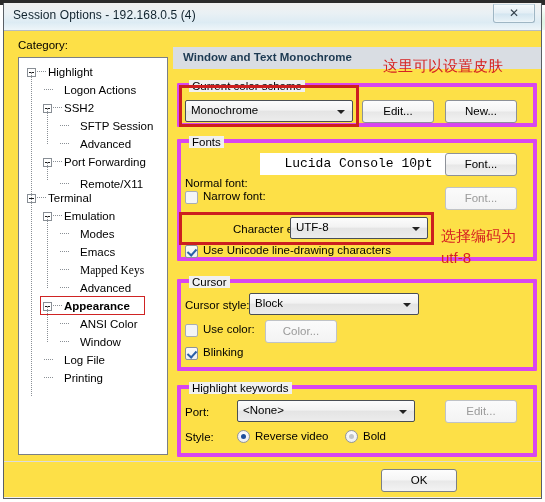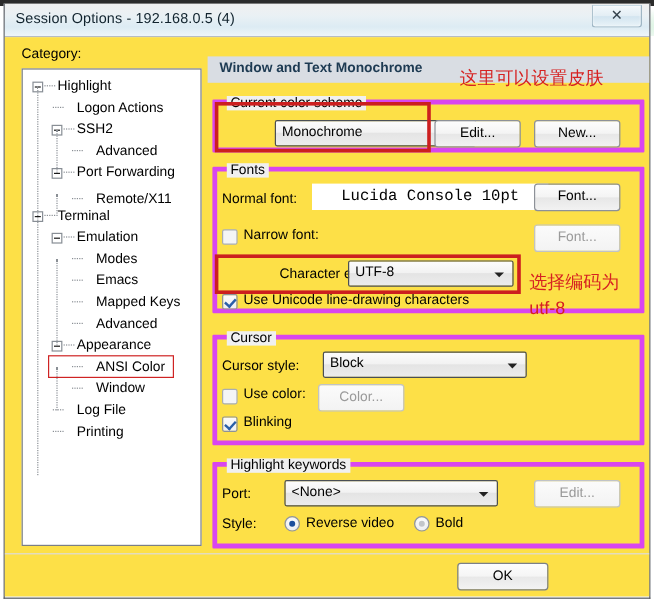--- a/index.html
+++ b/index.html
@@ -383,20 +383,24 @@
               <div class="tdash" style="left: 25px;"></div>
               <div class="tlabel" style="left: 45px;">Logon Actions</div>
             </div>
             <div class="tnode" style="top: 0px;">
               <div class="texp" style="left: 24px;"></div>
               <div class="tdash" style="left: 34px;"></div>
               <div class="tlabel" style="left: 45px;">SSH2</div>
             </div>
             <div class="tnode" style="top: 0px;">
               <div class="tdash" style="left: 41px;"></div>
+              <div class="tlabel" style="left: 61px;">SFTP Session</div>
+            </div>
+            <div class="tnode" style="top: 0px;">
+              <div class="tdash" style="left: 41px;"></div>
               <div class="tlabel" style="left: 61px;">Advanced</div>
             </div>
             <div class="tnode" style="top: 0px;">
               <div class="texp" style="left: 24px;"></div>
               <div class="tdash" style="left: 34px;"></div>
               <div class="tlabel" style="left: 45px;">Port Forwarding</div>
             </div>
             <div class="tnode" style="top: 4px;">
               <div class="tdash" style="left: 41px;"></div>
               <div class="tlabel" style="left: 61px;">Remote/X11</div>
@@ -412,29 +416,29 @@
               <div class="tlabel" style="left: 45px;">Emulation</div>
             </div>
             <div class="tnode" style="top: 0px;">
               <div class="tdash" style="left: 41px;"></div>
               <div class="tlabel" style="left: 61px;">Modes</div>
             </div>
             <div class="tnode" style="top: 0px;">
               <div class="tdash" style="left: 41px;"></div>
               <div class="tlabel" style="left: 61px;">Emacs</div>
             </div>
-            <div class="tnode" style="top: 0px;">
+            <div class="tnode" style="top: 0px; font-family: Liberation Serif, serif;">
               <div class="tdash" style="left: 41px;"></div>
               <div class="tlabel" style="left: 61px;">Mapped Keys</div>
             </div>
             <div class="tnode" style="top: 0px;">
               <div class="tdash" style="left: 41px;"></div>
               <div class="tlabel" style="left: 61px;">Advanced</div>
             </div>
-            <div class="tnode" style="top: 0px;">
+            <div class="tnode" style="top: 0px; font-weight: bold;">
               <div class="texp" style="left: 24px;"></div>
               <div class="tdash" style="left: 34px;"></div>
               <div class="tlabel" style="left: 45px;">Appearance</div>
             </div>
             <div class="tnode" style="top: 0px;">
               <div class="tdash" style="left: 41px;"></div>
               <div class="tlabel" style="left: 61px;">ANSI Color</div>
             </div>
             <div class="tnode" style="top: 0px;">
               <div class="tdash" style="left: 41px;"></div>
@@ -459,33 +463,33 @@
 
       <div class="right-panel">
 
         <div class="panel-header">
           <span>Window and Text Monochrome</span>
         </div>
 
         <div class="group" style="left:4px; top:52px; width:360px; height:44px;">
           <div class="group-title">Current color scheme</div>
         </div>
-        <div class="combo" style="left:12px; top:69px; width:168px;margin-left:44px;">
+        <div class="combo" style="left:12px; top:69px; width:168px;">
           <div class="ctext">Monochrome</div>
           <div class="carrow"></div>
         </div>
         <div class="btn" style="left:189px; top:69px; width:72px;">Edit...</div>
         <div class="btn" style="left:272px; top:69px; width:72px;">New...</div>
         <div class="redbox" style="left:6px; top:54px; width:180px; height:42px;"></div>
         <div class="annot" style="left:194px; top:26px;margin-left:16px;">这里可以设置皮肤</div>
 
         <div class="group" style="left:4px; top:108px; width:360px; height:122px;">
           <div class="group-title">Fonts</div>
         </div>
-        <div class="lbl" style="left:12px; top:129px;">Normal font:</div>
+        <div class="lbl" style="left:12px; top:146px;">Normal font:</div>
         <div class="fontsample" style="left:87px; top:122px; width:197px; height:22px;">Lucida Console 10pt</div>
         <div class="btn" style="left:272px; top:122px; width:72px;">Font...</div>
 
         <div class="chk off" style="left:12px; top:160px;"></div>
         <div class="lbl" style="left:30px; top:159px;">Narrow font:</div>
         <div class="btn disabled" style="left:272px; top:156px; width:72px;">Font...</div>
 
         <div class="lbl" style="left:12px; top:192px;margin-left:48px;">Character encoding:</div>
         <div class="combo" style="left:117px; top:186px; width:138px;">
           <div class="ctext">UTF-8</div>
@@ -495,21 +499,21 @@
         <div class="annot" style="left:268px; top:196px;">选择编码为</div>
         <div class="annot" style="left:268px; top:218px;">utf-8</div>
 
         <div class="chk on" style="left:12px; top:214px;"></div>
         <div class="lbl" style="left:30px; top:213px;">Use Unicode line-drawing characters</div>
 
         <div class="group" style="left:4px; top:248px; width:360px; height:92px;">
           <div class="group-title">Cursor</div>
         </div>
         <div class="lbl" style="left:12px; top:268px;">Cursor style:</div>
-        <div class="combo" style="left:96px; top:262px; width:170px;">
+        <div class="combo" style="left:76px; top:262px; width:170px;">
           <div class="ctext">Block</div>
           <div class="carrow"></div>
         </div>
         <div class="chk off" style="left:12px; top:293px;"></div>
         <div class="lbl" style="left:30px; top:292px;">Use color:</div>
         <div class="btn disabled" style="left:92px; top:289px; width:72px;">Color...</div>
         <div class="chk on" style="left:12px; top:316px;"></div>
         <div class="lbl" style="left:30px; top:315px;">Blinking</div>
 
         <div class="group" style="left:4px; top:354px; width:360px; height:72px;">

